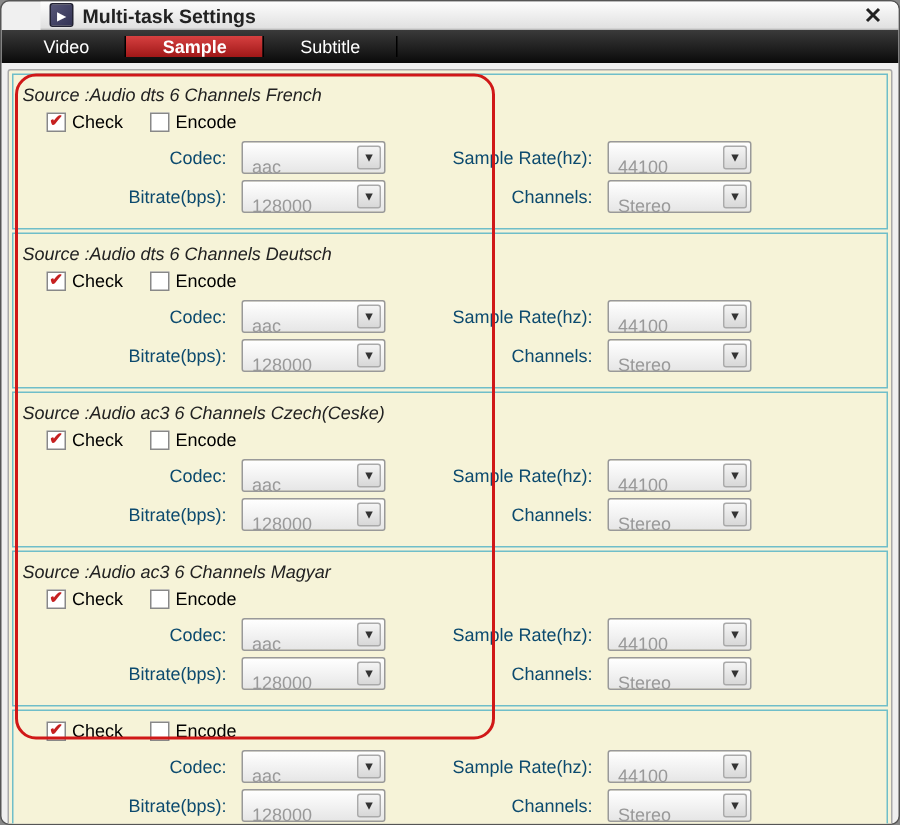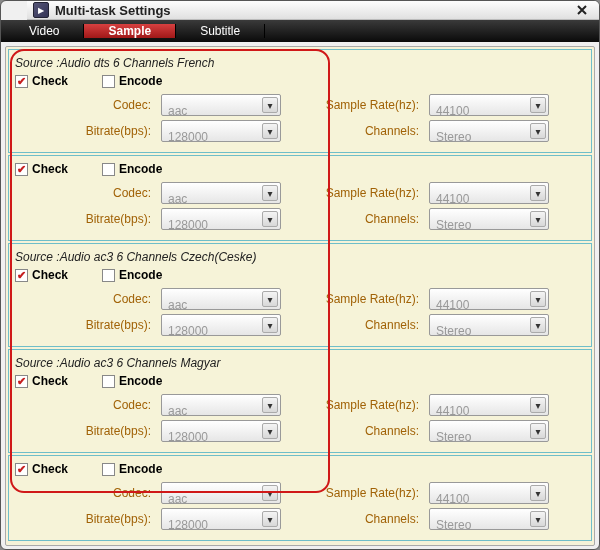--- a/index.html
+++ b/index.html
@@ -14,31 +14,31 @@
   .tabbar { height: 30px; background: linear-gradient(#3a3a3a,#0a0a0a); display:flex; align-items:stretch; padding:4px; }
   .tab { color:#fff; font-size:12px; padding: 0 24px; display:flex;align-items:center; cursor:pointer; border-right:1px solid #000;}
   .tab.active { background: linear-gradient(#d64040,#a01818); font-weight:600;}
   .content-wrap { flex:1; position:relative; background:#f6f3d8; border:1px solid #aaa; margin:4px; border-radius:2px; display:flex;}
   .content { flex:1; overflow-y:auto; overflow-x:hidden; padding:2px 2px 2px 2px;}
   .content::-webkit-scrollbar{width:16px;}
   .content::-webkit-scrollbar-track{background:#e8e8e8;border-left:1px solid #ccc;}
   .content::-webkit-scrollbar-thumb{background:#c8c8c8;border:1px solid #999;border-radius:2px;}
   .group { border:1px solid #6fbec9; background:#f6f3d8; margin-bottom:2px; padding:4px 6px 6px 6px;}
   .src-line { font-size:12px; color:#222; margin:2px 0 4px 0;font-style:italic;}
-  .check-row { display:flex; gap:34px; margin:2px 0 6px 0;font-weight:bold;}
+  .check-row { display:flex; gap:18px; margin:2px 0 6px 16px;}
   .cb { display:flex; align-items:center; gap:4px; font-size:12px;}
   .cb-box { width:13px; height:13px; border:1px solid #888; background:#fff; display:flex;align-items:center;justify-content:center;}
   .cb-box.checked { background:#fff;}
   .cb-box.checked::after{content:"✔"; color:#c62020; font-size:11px; line-height:11px; font-weight:bold;}
   .row { display:flex; align-items:center; gap:10px; margin:4px 0;}
-  .lbl { font-size:12px; color:#a16207; text-align:right; }
+  .lbl { font-size:12px; color:#0c4a6e; text-align:right; }
   .lbl.left { width:136px;}
   .lbl.right { width:100px;}
   .spacer { width:18px;}
-  .select { position:relative; width:120px; height:22px; background:linear-gradient(#fff,#e6e6e6); border:1px solid #999; border-radius:2px; display:flex;align-items:center; padding:12px 20px 0 6px; font-size:12px; color:#999;}
+  .select { position:relative; width:96px; height:22px; background:linear-gradient(#fff,#e6e6e6); border:1px solid #999; border-radius:2px; display:flex;align-items:center; padding:12px 20px 0 6px; font-size:12px; color:#999;}
   .select .arrow{position:absolute; right:2px; top:2px; width:16px;height:16px; background:linear-gradient(#f4f4f4,#d8d8d8); border:1px solid #aaa; border-radius:2px; display:flex;align-items:center;justify-content:center;}
   .select .arrow::after{content:"▾"; color:#333; font-size:10px;}
   .red-annot { position:absolute; pointer-events:none; border:2px solid #d01818; border-radius:14px; }
 </style>
 </head>
 <body>
 
 <div class="window">
   <div class="titlebar">
     <div class="title-icon"></div>
@@ -79,20 +79,21 @@
     </div>
     <div class="row">
       <span class="lbl left">Bitrate(bps):</span>
       <div class="select">128000<span class="arrow"></span></div>
       <span class="spacer"></span>
       <span class="lbl right">Channels:</span>
       <div class="select">Stereo<span class="arrow"></span></div>
     </div>
   </div>
         <div class="group">
+    <div class="src-line">Source :Audio  dts  6 Channels  Deutsch</div>
     <div class="check-row">
       <label class="cb">
         <span class="cb-box checked"></span>
         <span>Check</span>
       </label>
       <label class="cb">
         <span class="cb-box "></span>
         <span>Encode</span>
       </label>
     </div>

